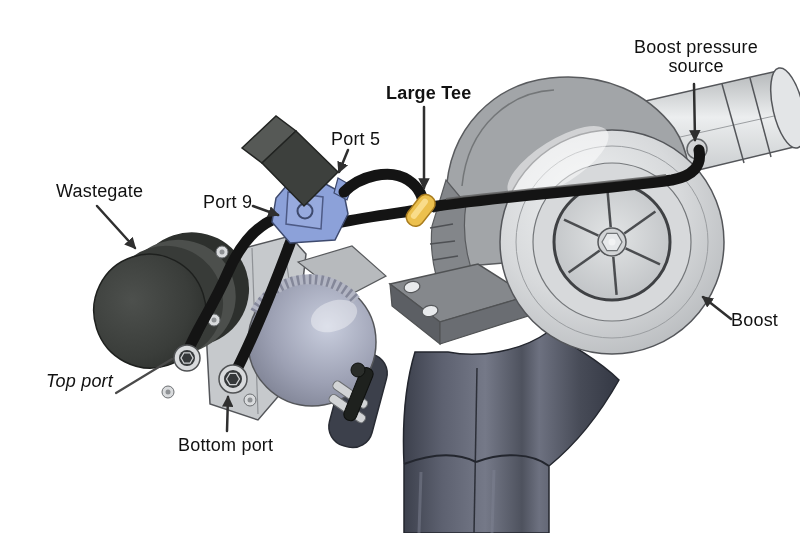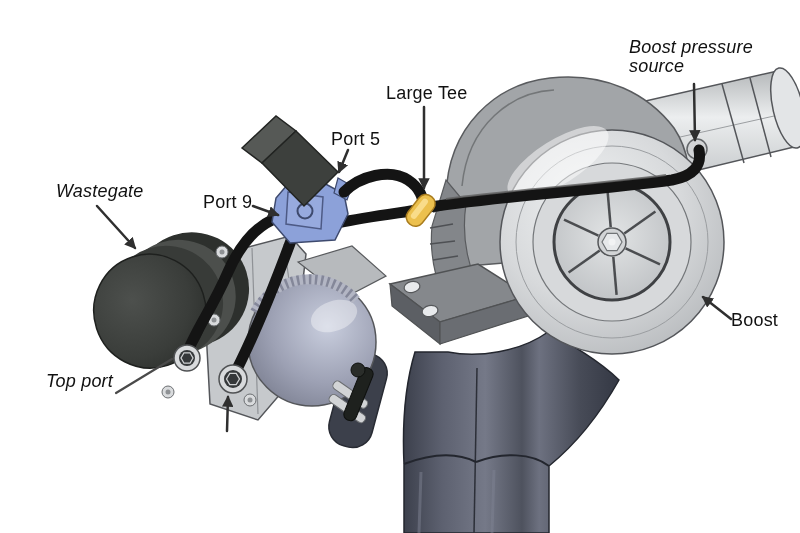--- a/index.html
+++ b/index.html
@@ -5,25 +5,25 @@
   html,body{margin:0;padding:0;background:#fff;}
   .stage{
     position:relative;width:800px;height:533px;background:#ffffff;overflow:hidden;
     font-family:"Liberation Sans", sans-serif;
   }
   .stage svg{position:absolute;left:0;top:0;}
   .lbl{
     position:absolute;font-size:18px;line-height:19px;color:#111;
     white-space:nowrap;letter-spacing:.2px;
   }
-  .lbl.center{white-space:normal;font-style:italic;}
-  #lbl-wastegate   {left:56px;  top:182px;font-style:italic;}
+  .lbl.center{text-align:center;white-space:normal;}
+  #lbl-wastegate   {left:56px;  top:182px;}
   #lbl-port1       {left:331px; top:130px;}
   #lbl-port2       {left:203px; top:193px;}
-  #lbl-large-tee   {left:386px; top:84px;}
+  #lbl-large-tee   {left:386px; top:84px;font-weight:bold;}
   #lbl-boost       {left:629px; top:38px; width:134px;}
   #lbl-turbo       {left:731px; top:311px;}
   #lbl-top-port    {left:46px;  top:372px;font-style:italic;}
   #lbl-bottom-port {left:178px; top:436px;}
 </style>
 </head>
 <body>
 
 <div class="stage">
 
@@ -217,13 +217,14 @@
   </g>
 </svg>
 
   <div class="lbl" id="lbl-wastegate">Wastegate</div>
   <div class="lbl" id="lbl-port1">Port 5</div>
   <div class="lbl" id="lbl-port2">Port 9</div>
   <div class="lbl" id="lbl-large-tee">Large Tee</div>
   <div class="lbl center" id="lbl-boost">Boost pressure source</div>
   <div class="lbl" id="lbl-turbo">Boost</div>
   <div class="lbl" id="lbl-top-port">Top port</div>
+  <div class="lbl" id="lbl-bottom-port">Bottom port</div>
 </div>
 
 </body></html>

